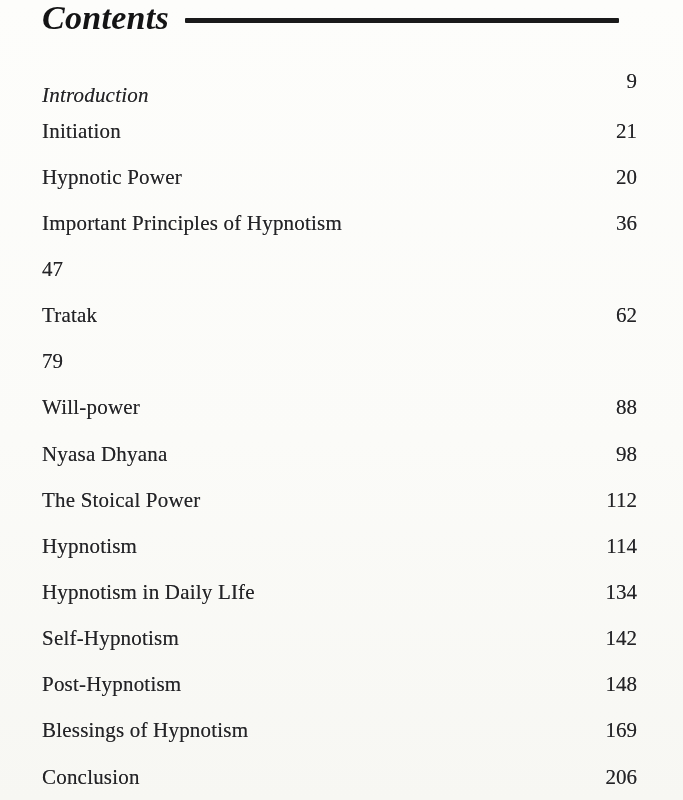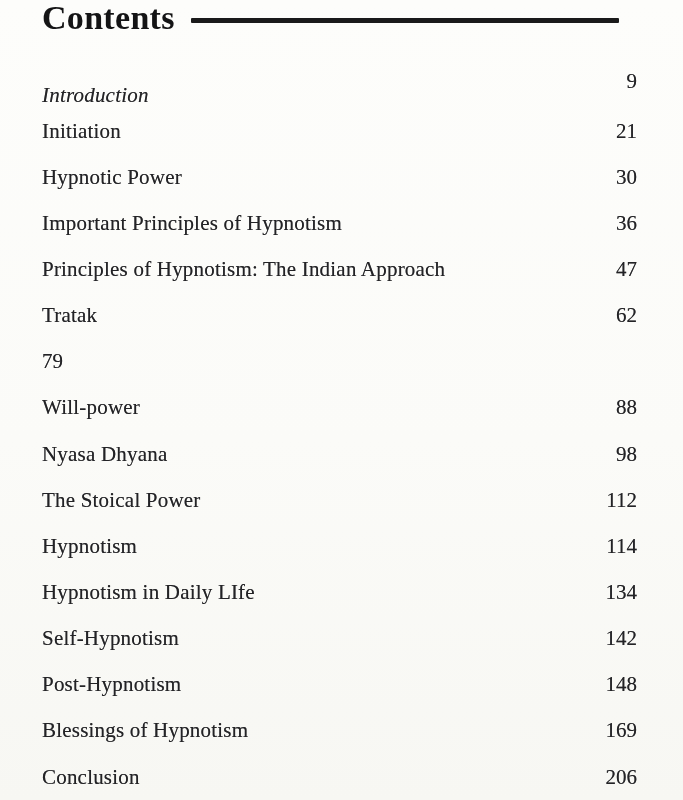--- a/index.html
+++ b/index.html
@@ -18,20 +18,21 @@
     inset: 0;
     background: linear-gradient(180deg, #fdfdfb 0%, #fbfbf8 55%, #f7f7f3 100%);
   }
   .header {
     position: absolute;
     top: 1px;
     left: 42px;
     right: 64px;
     display: flex;
     align-items: flex-start;
+    font-style: italic;
   }
   .page-title {
     font-size: 34px;
     font-weight: bold;
     line-height: 34px;
     letter-spacing: 0.3px;
     color: #141415;
     white-space: nowrap;
   }
   .title-rule {
@@ -87,30 +88,29 @@
       <span class="toc-page">9</span>
     </div>
 
     <div class="toc-row">
       <span class="toc-title">Initiation</span>
       <span class="toc-page">21</span>
     </div>
 
     <div class="toc-row">
       <span class="toc-title">Hypnotic Power</span>
-      <span class="toc-page">30</span>
+      <span class="toc-page">20</span>
     </div>
 
     <div class="toc-row">
       <span class="toc-title">Important Principles of Hypnotism</span>
       <span class="toc-page">36</span>
     </div>
 
     <div class="toc-row">
-      <span class="toc-title">Principles of Hypnotism: The Indian Approach</span>
       <span class="toc-page">47</span>
     </div>
 
     <div class="toc-row">
       <span class="toc-title">Tratak</span>
       <span class="toc-page">62</span>
     </div>
 
     <div class="toc-row">
       <span class="toc-page">79</span>

